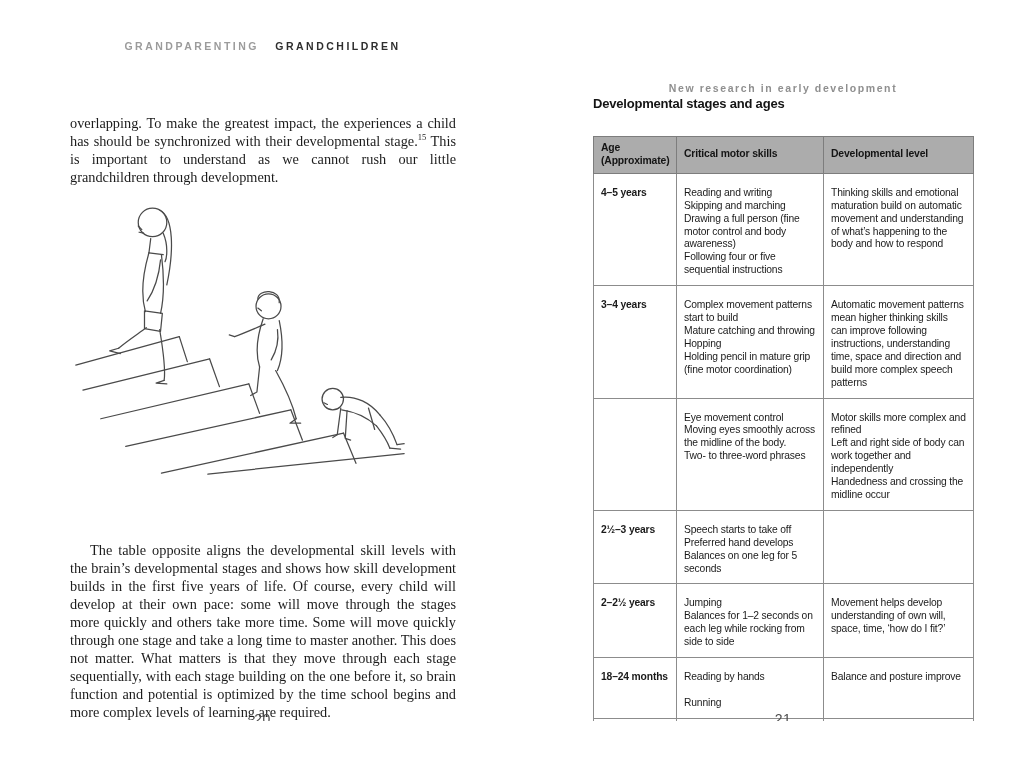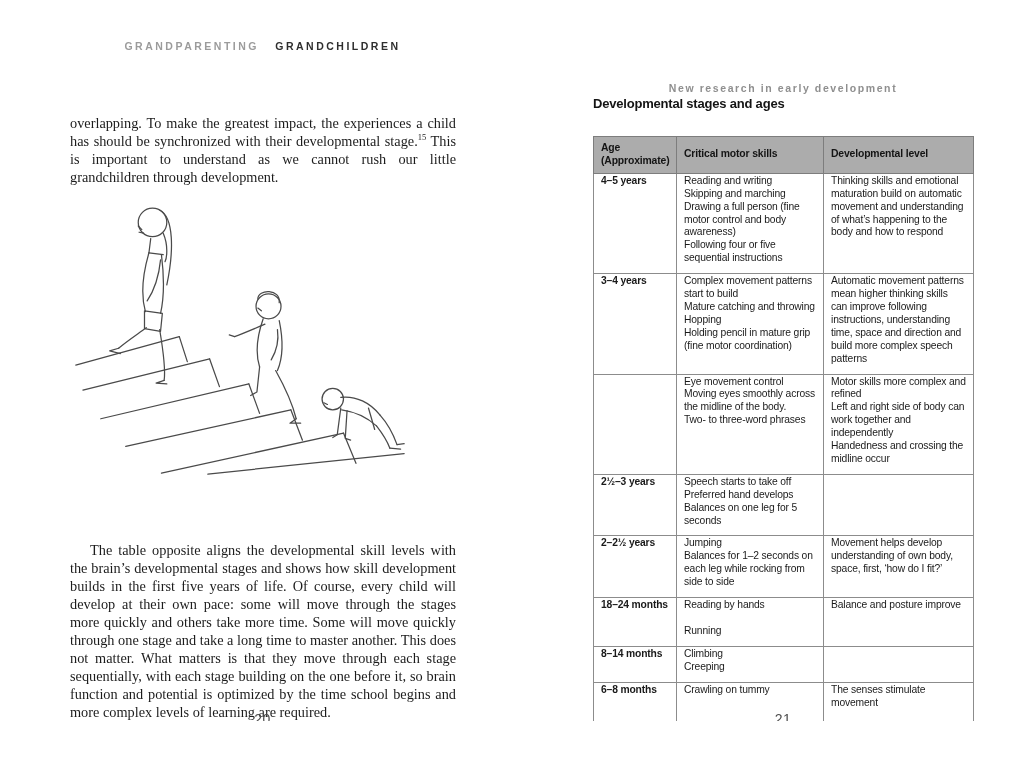--- a/index.html
+++ b/index.html
@@ -33,21 +33,21 @@
   .table-title{position:absolute;left:593px;top:96px;width:380px;
                font-size:13px;font-weight:800;letter-spacing:-.2px;color:#141414;}
 
   #dev-table{position:absolute;left:593px;top:136px;width:380px;border-collapse:collapse;
              table-layout:fixed;font-size:10.3px;line-height:12.9px;letter-spacing:-.15px;}
   #dev-table col.c-age{width:83px;}
   #dev-table col.c-skill{width:147px;}
   #dev-table col.c-level{width:150px;}
   #dev-table th{background:#acacac;color:#141414;font-weight:800;text-align:left;
                 padding:5px 7px;border:1px solid #7d7d7d;font-size:10.4px;}
-  #dev-table td{border:1px solid #8c8c8c;vertical-align:top;padding:1px 7px 8px 7px;}
+  #dev-table td{border:1px solid #8c8c8c;vertical-align:top;padding:13px 7px 8px 7px;}
   #dev-table td.age{font-weight:800;}
   #dev-table tr:last-child td{padding-bottom:24px;}
   .cell-line{min-height:12.9px;}
   .cell-line:empty::before{content:"\00a0";}
 </style>
 </head>
 <body>
 
 <div id="spread">
 
@@ -188,21 +188,21 @@
           </td>
           <td></td>
         </tr>
         <tr>
           <td class="age">2–2½ years</td>
           <td>
             <div class="cell-line">Jumping</div>
             <div class="cell-line">Balances for 1–2 seconds on each leg while rocking from side to side</div>
           </td>
           <td>
-            <div class="cell-line">Movement helps develop understanding of own body, space, first, ‘how do I fit?’</div>
+            <div class="cell-line">Movement helps develop understanding of own will, space, time, ‘how do I fit?’</div>
           </td>
         </tr>
         <tr>
           <td class="age">18–24 months</td>
           <td>
             <div class="cell-line">Reading by hands</div>
             <div class="cell-line"></div>
             <div class="cell-line">Running</div>
           </td>
           <td>

